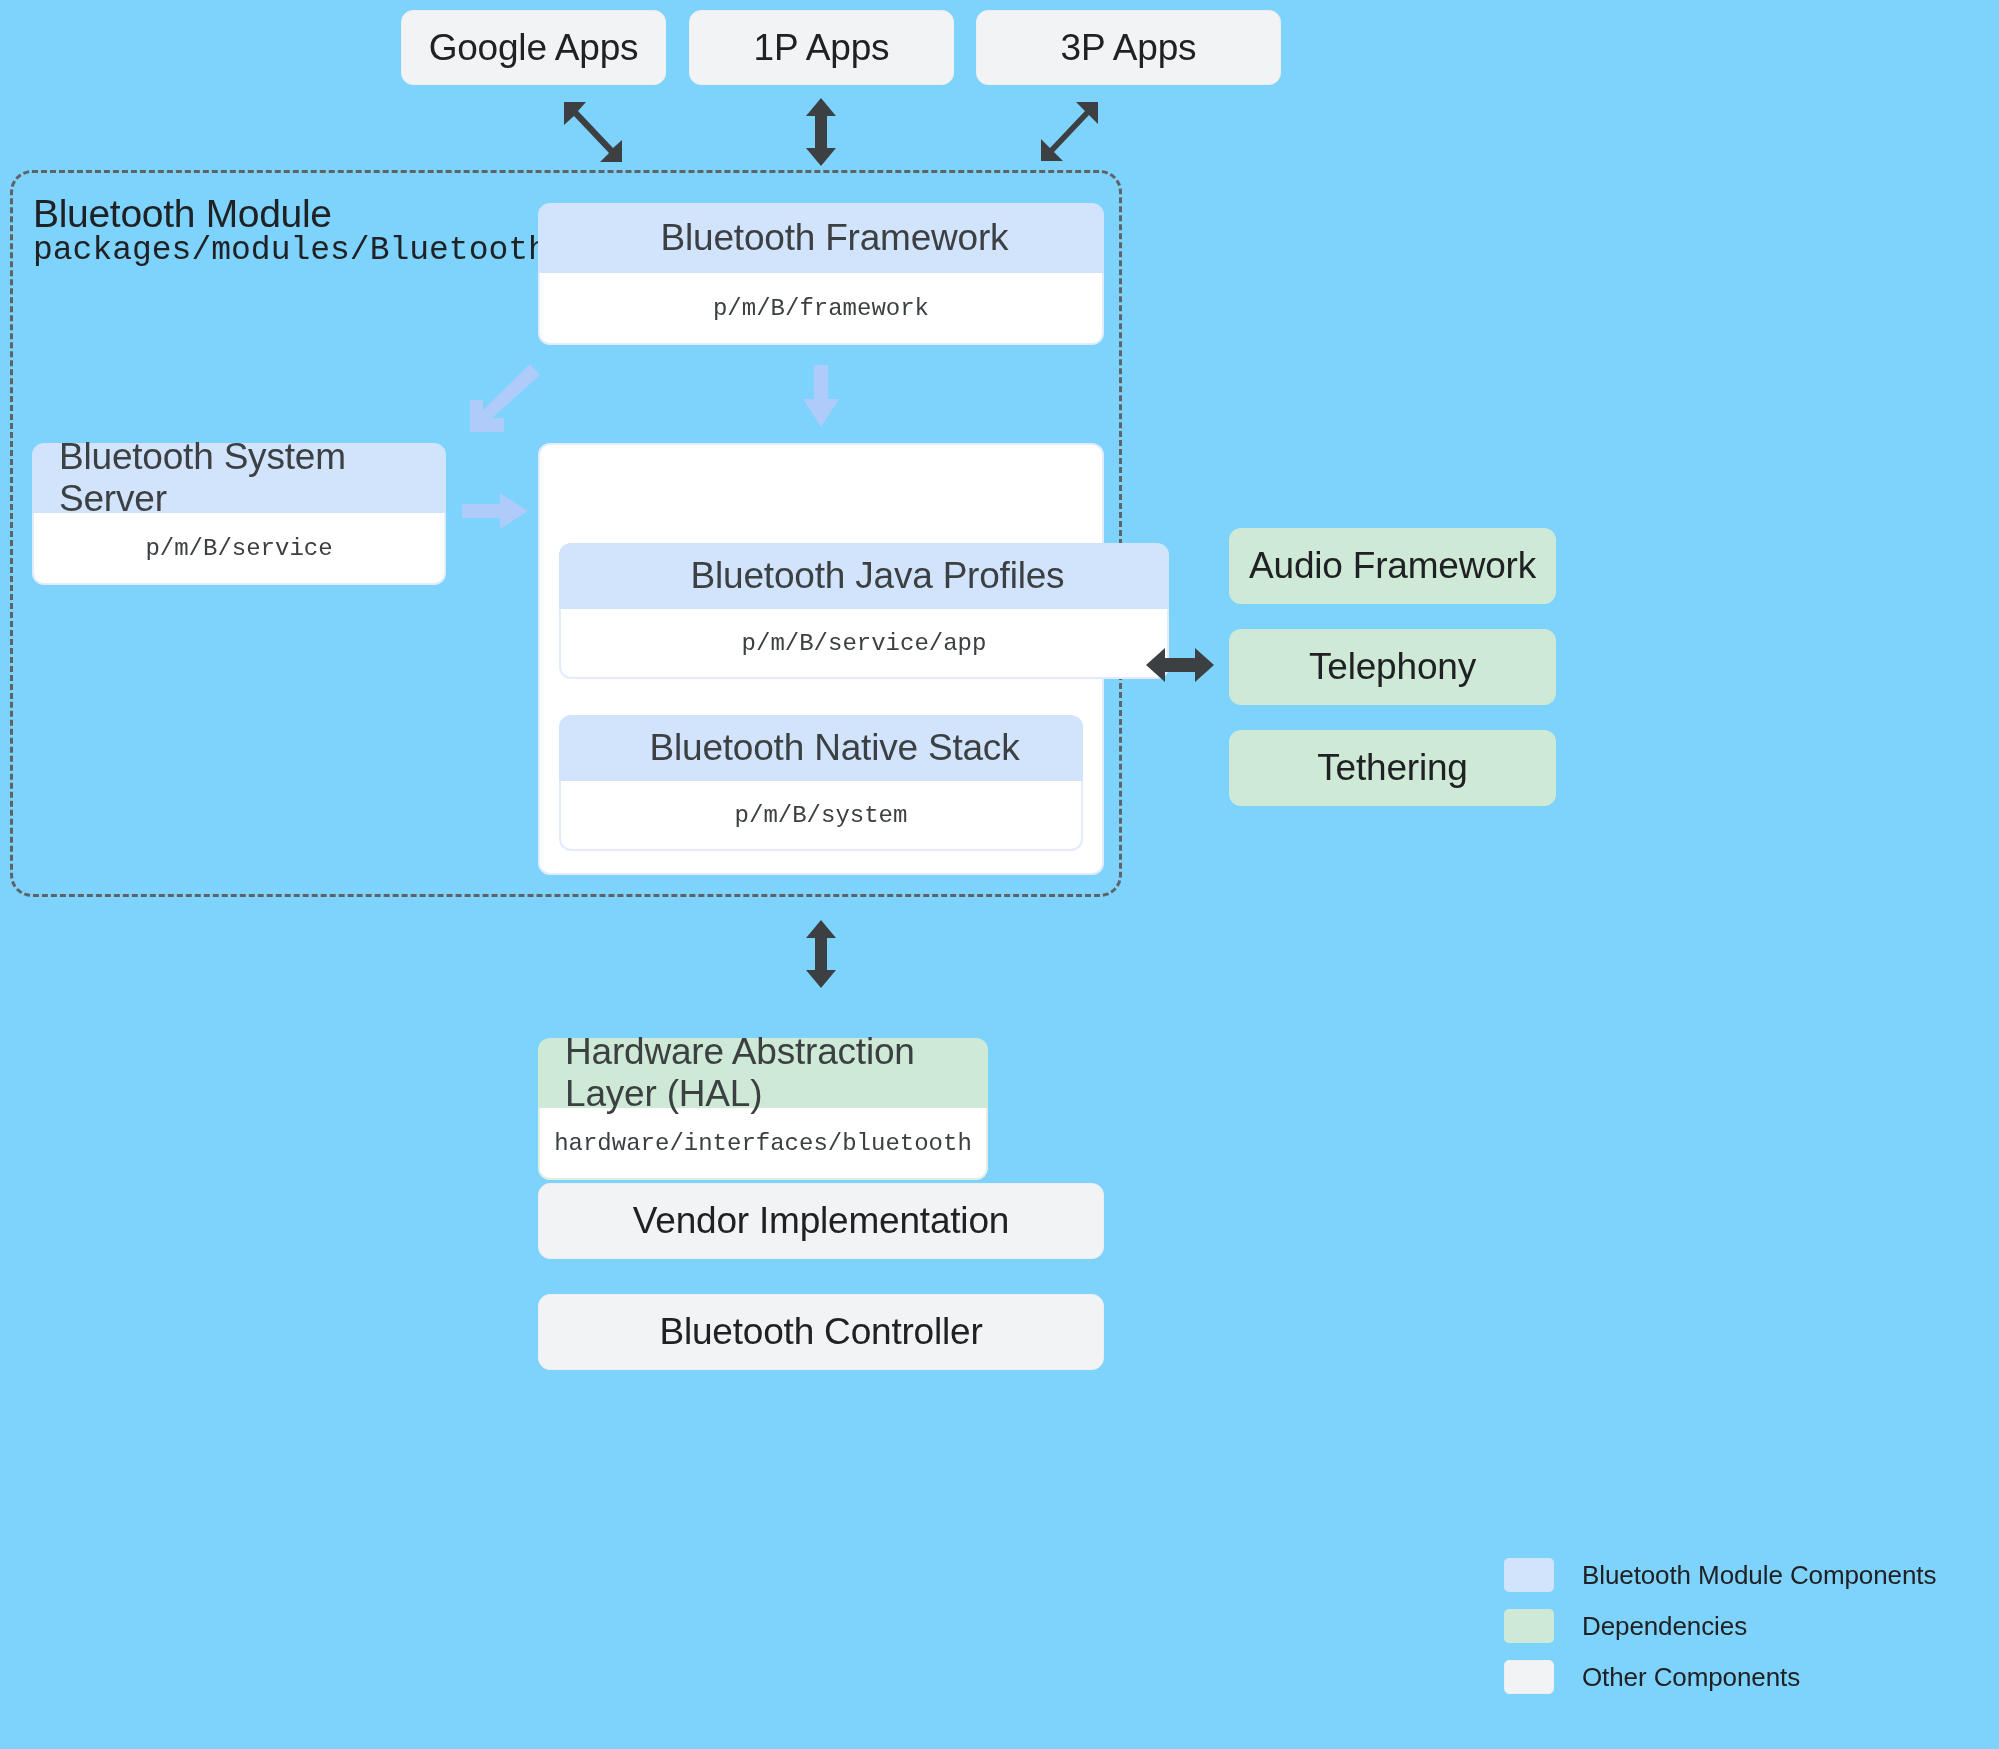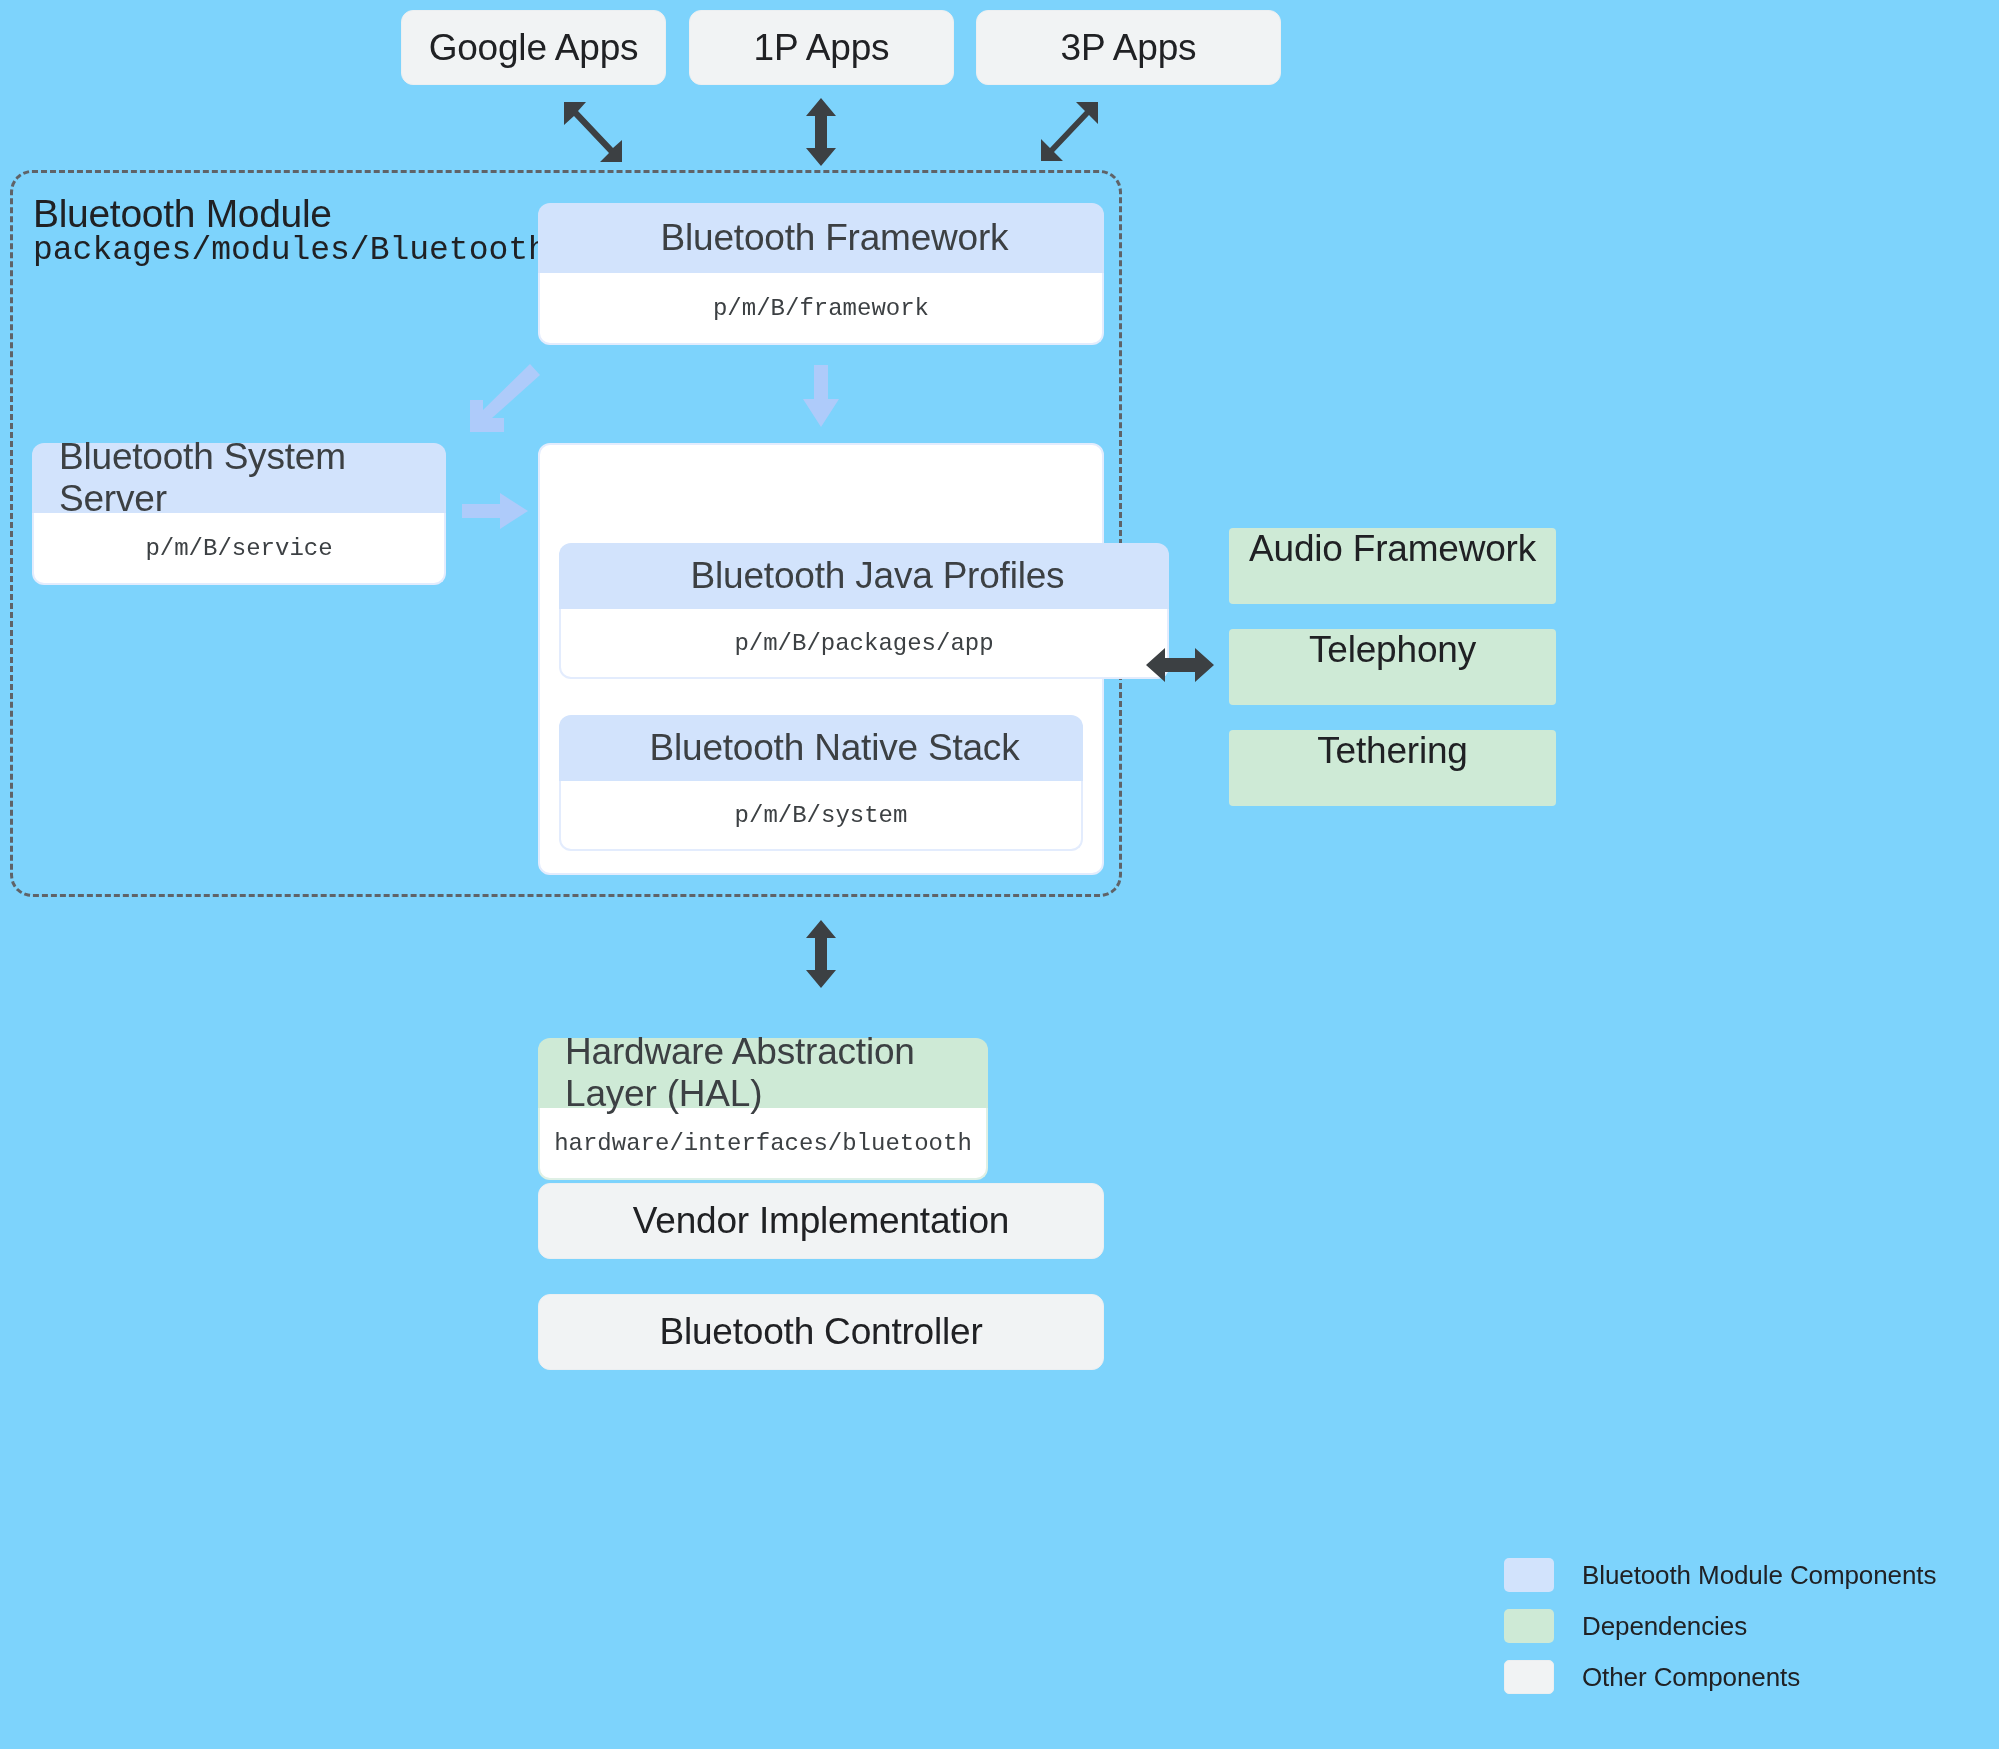--- a/index.html
+++ b/index.html
@@ -31,22 +31,23 @@
     justify-content: center;
     color: #202124;
     font-size: 37px;
     font-weight: 400;
     letter-spacing: -0.2px;
   }
 
   .green-box {
     position: absolute;
     background: #ceead6;
-    border-radius: 4px;
-    display: flex;
+    border-radius: 12px;
+    display: flex;
+    align-items: center;
     justify-content: center;
     color: #202124;
     font-size: 37px;
     letter-spacing: -0.2px;
   }
 
   
   .card {
     position: absolute;
     border-radius: 12px;
@@ -221,21 +222,21 @@
     </g>
   </svg>
 
   <div id="bt-host-wrap">
 
     <div class="card blue" style="left:19px; top:98px; width:610px; height:136px;">
       <div class="hdr" style="height:66px;">
         <span>Bluetooth Java Profiles</span>
       </div>
       <div class="body" style="height:70px;">
-        <span>p/m/B/packages/app</span>
+        <span>p/m/B/service/app</span>
       </div>
     </div>
 
     <div class="card blue" style="left:19px; top:270px; width:524px; height:136px;">
       <div class="hdr" style="height:66px;">
         <span>Bluetooth Native Stack</span>
       </div>
       <div class="body" style="height:70px;">
         <span>p/m/B/system</span>
       </div>

